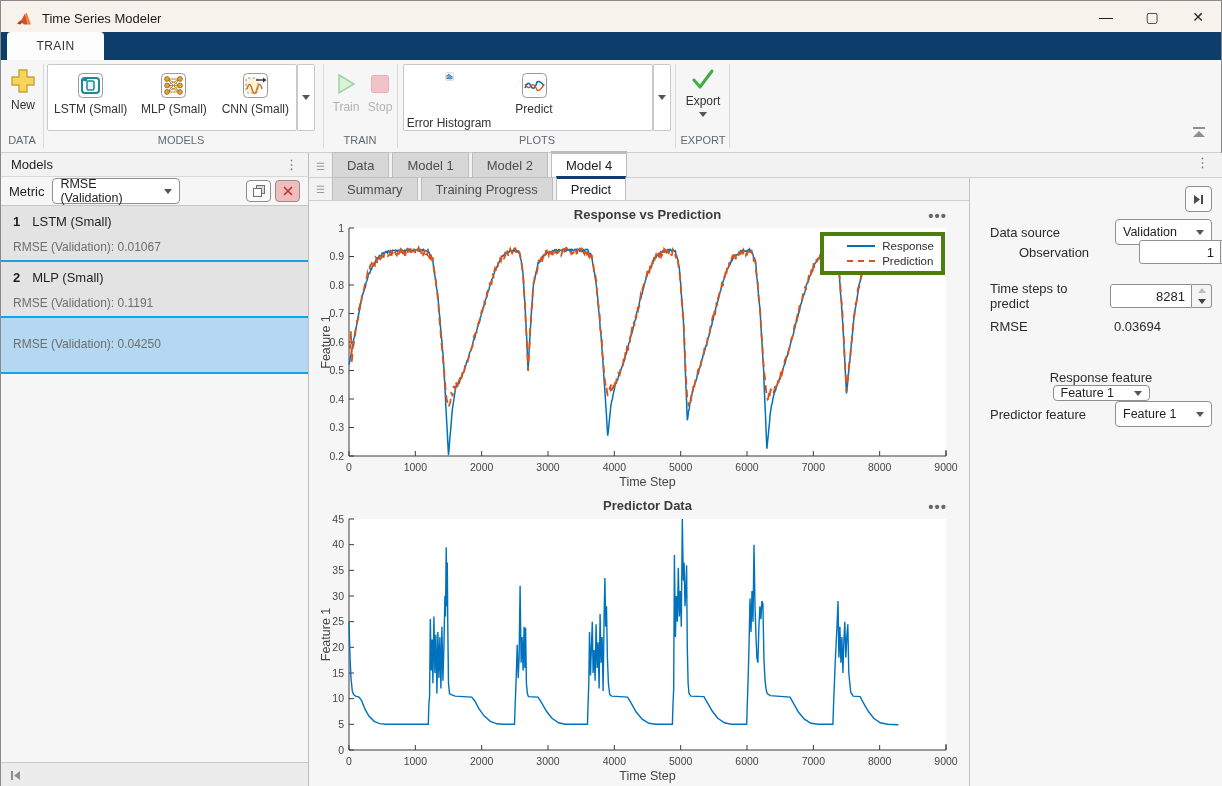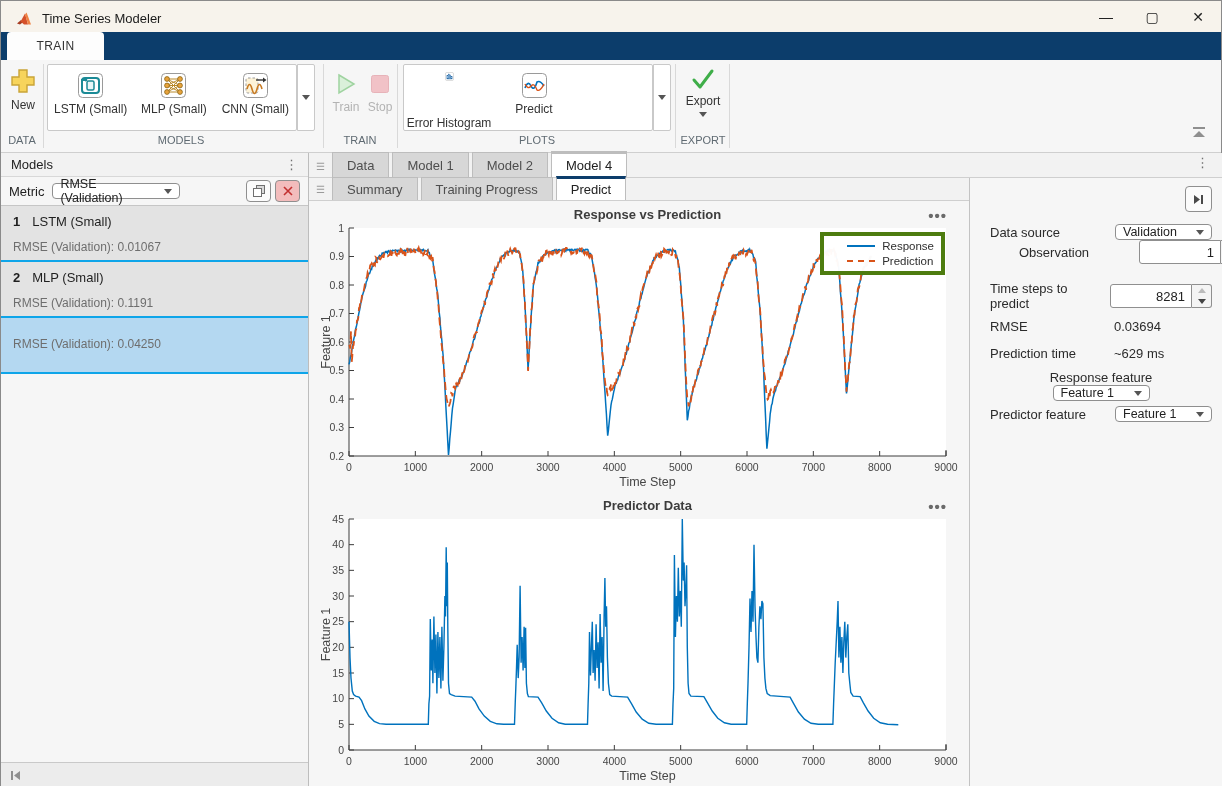--- a/index.html
+++ b/index.html
@@ -45,21 +45,21 @@
   
   .left-panel { position:absolute; left:0; top:0; width:308px; height:634px; background:#f6f6f6;
     border-right:1px solid #bdbdbd; }
   .lp-header { height:24px; background:#f2f2f2; border-bottom:1px solid #d8d8d8; display:flex;
     align-items:center; padding:0 10px; }
   .lp-header .t { font-size:13px; color:#222; flex:1; }
   .dots-v { color:#707070; font-size:13px; line-height:10px; letter-spacing:0; }
   .metric-row { height:29px; border-bottom:1px solid #c6c6c6; display:flex; align-items:center;
     padding:0 8px; background:#f6f6f6; }
   .metric-row .lbl { font-size:13px; color:#222; margin-right:8px; }
-  .select { background:#fff; border:1px solid #8f8f8f; border-radius:4px; height:16px;
+  .select { background:#fff; border:1px solid #8f8f8f; border-radius:4px; height:26px;
     display:flex; align-items:center; padding:0 7px; font-size:12.5px; color:#222; }
   .select .caret-down { margin-left:8px; }
   .sq-btn { width:25px; height:22px; border:1px solid #8f8f8f; border-radius:4px; background:#fbfbfb;
     display:flex; align-items:center; justify-content:center; margin-left:4px; }
   .sq-btn.red { background:#f3bcbc; }
   .model-item { height:56px; background:#e3e3e3; border-bottom:2px solid #0ea5e9; padding:8px 12px 0 12px; }
   .model-item.selected { background:#b4d8f1; }
   .model-item .l1 { font-size:13px; color:#1f1f1f; }
   .model-item .l1 b { margin-right:12px; }
   .model-item .l2 { font-size:12px; color:#6e6e6e; margin-top:11px; }
@@ -478,24 +478,20 @@
                 </div>
             </div>
           </div>
         </div>
 
         <div class="rp-row" style="top:136px;">
           <span class="lbl">RMSE</span>
           <span class="val">0.03694</span>
         </div>
 
-        <div class="rp-row" style="top:163px;">
-          <span class="lbl">Prediction time</span>
-          <span class="val">~629 ms</span>
-        </div>
 
         <div class="rp-row" style="top:192px;flex-direction:column;">
           <span class="lbl">Response feature</span>
           <div class="select">
             <span>Feature 1</span>
             <span class="caret-down"></span>
           </div>
         </div>
 
         <div class="rp-row" style="top:224px;">

